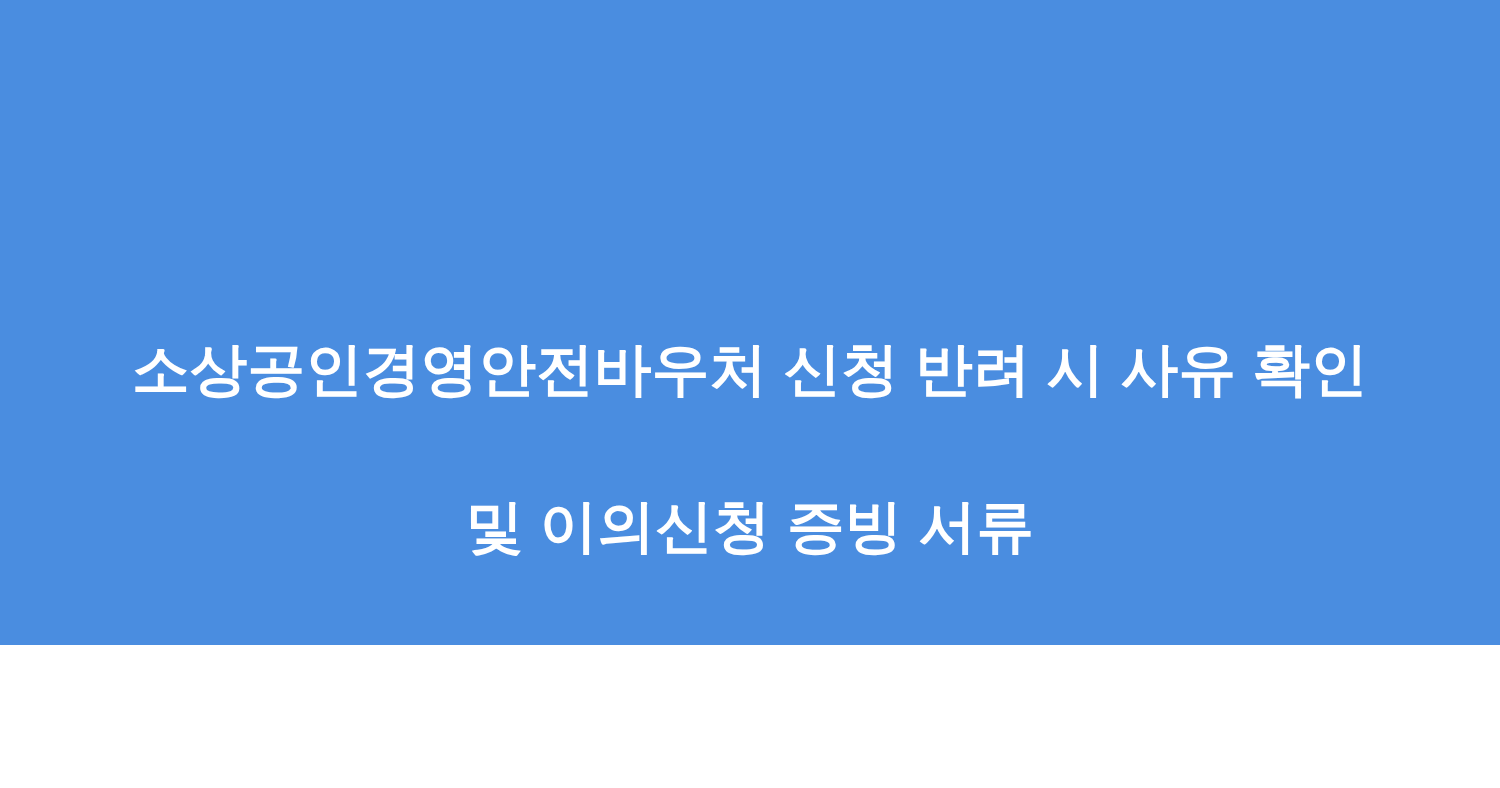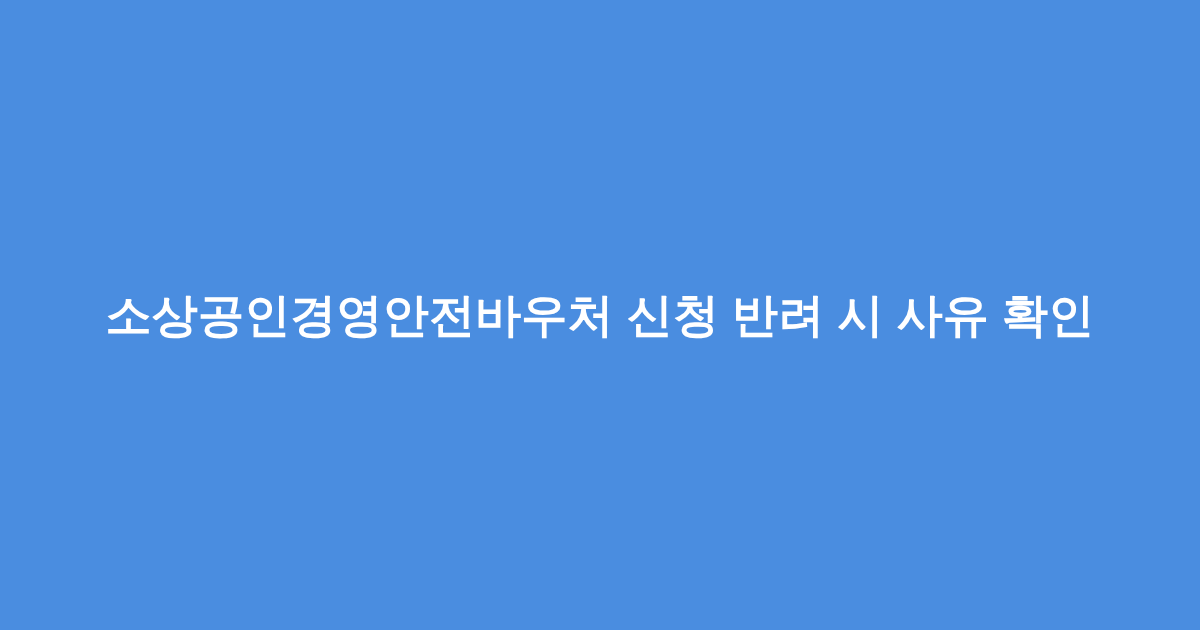--- a/index.html
+++ b/index.html
@@ -13,24 +13,24 @@
     height: 630px;
     overflow: hidden;
     font-family: "Liberation Sans", "DejaVu Sans", sans-serif;
   }
 
   
   .og-card {
     position: relative;
     box-sizing: border-box;
     width: 1200px;
-    height: 630px;
+    height: 516px;
     background-color: #4a8de0;
     display: flex;
-    align-items: center;
+    align-items: flex-end;
     justify-content: center;
     overflow: hidden;
   }
 
   
   .headline-block {
     width: 1060px;
     text-align: center;
     padding: 0 20px;
     box-sizing: border-box;
@@ -53,16 +53,17 @@
   }
 </style>
 </head>
 <body>
 
 <div class="og-card" style="background-color: rgb(74, 141, 224);">
 
   <div class="headline-block">
     <h1 class="headline" style="color: rgb(255, 255, 255);">
       <span class="headline-line">소상공인경영안전바우처 신청 반려 시 사유 확인</span>
+      <span class="headline-line">및 이의신청 증빙 서류</span>
     </h1>
   </div>
 
 </div>
 
 </body></html>

